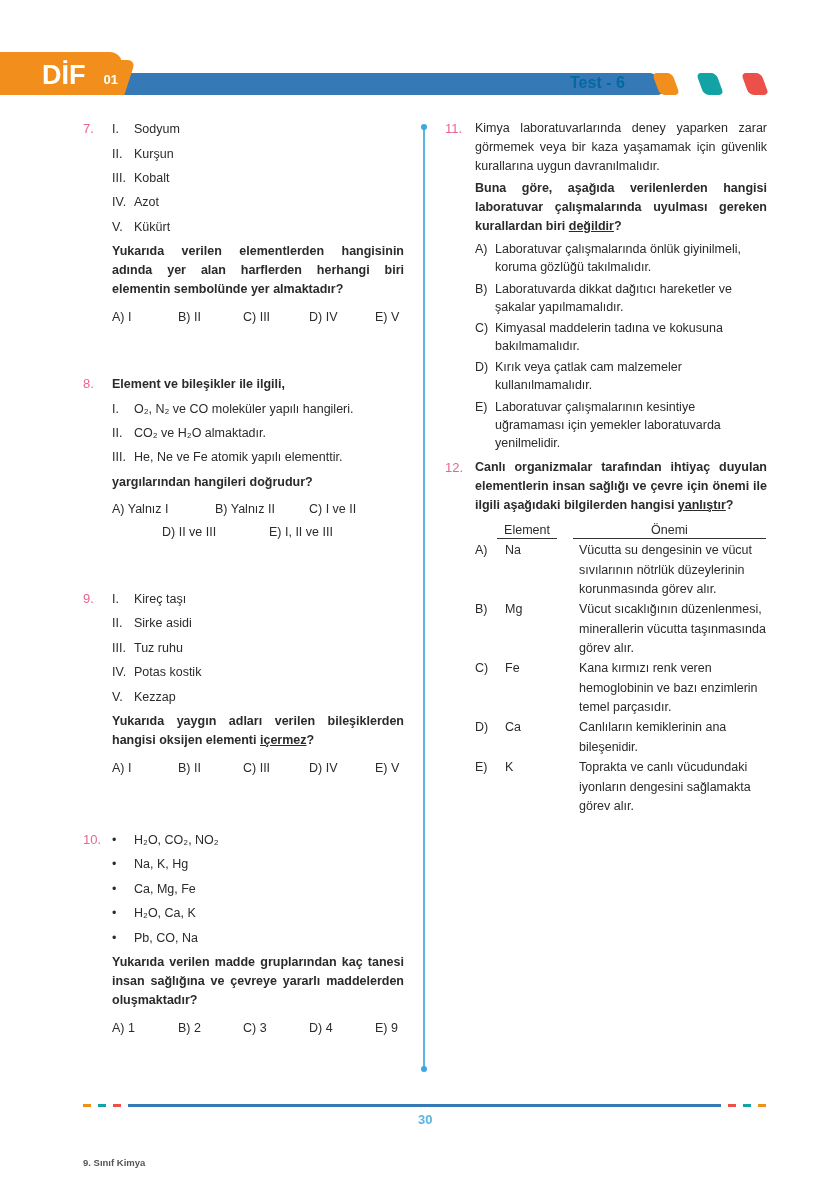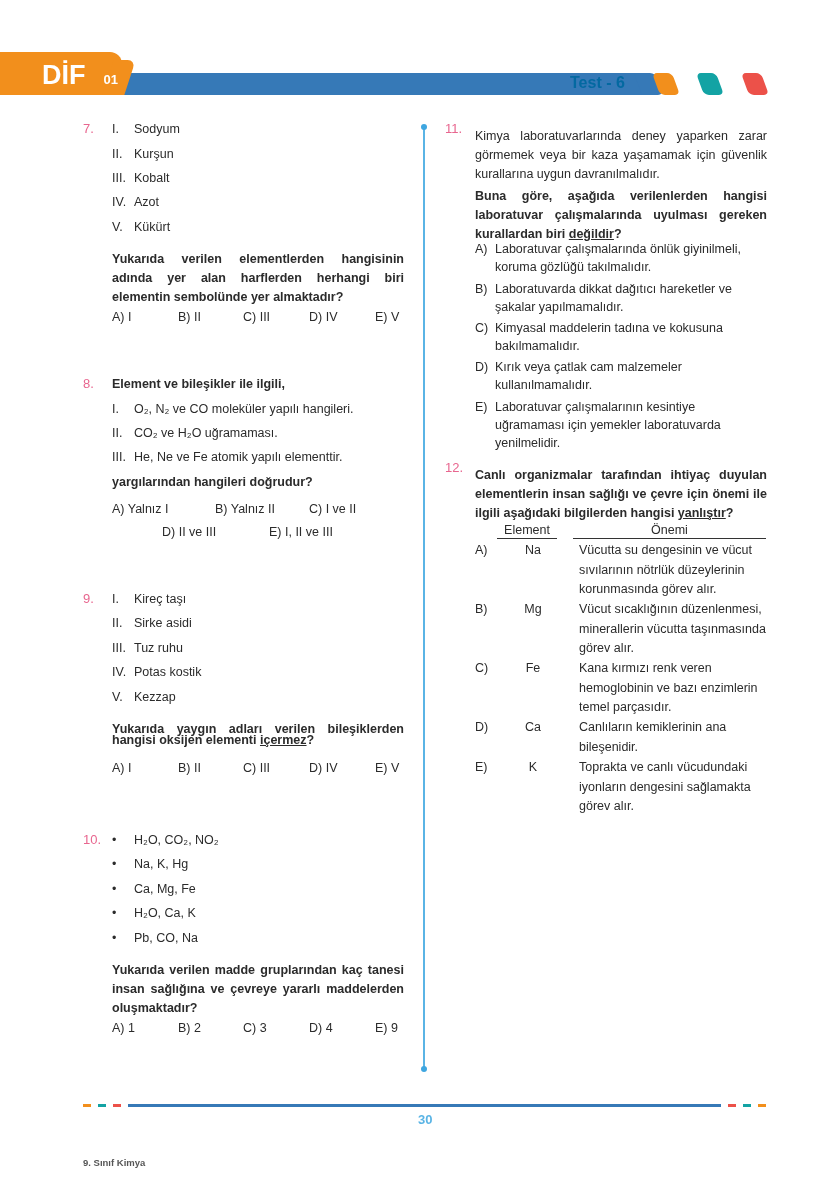--- a/index.html
+++ b/index.html
@@ -41,33 +41,33 @@
     position: absolute; left: 423px; top: 126px; width: 2px; height: 942px; background: #5ab4e5;
   }
   .dot {
     position: absolute; width: 6px; height: 6px; border-radius: 50%; background: #3ea6e0;
   }
   
   .qnum { position: absolute; color: #e8668f; font-size: 13px; }
   .line { position: absolute; font-size: 12.5px; white-space: nowrap; }
   .roman { display: inline-block; width: 22px; }
   .bold { font-weight: bold; }
-  .stem { position: absolute; font-size: 12.5px; font-weight: bold; line-height: 19px; text-align: justify; margin-top: 8px; }
+  .stem { position: absolute; font-size: 12.5px; font-weight: bold; line-height: 19px; text-align: justify; }
   .opts { position: absolute; font-size: 12.5px; white-space: nowrap; }
   .opt { position: absolute; }
   .u { text-decoration: underline; }
   .col-opt { position: absolute; font-size: 12.5px; line-height: 18px; }
   .col-opt .l { position: absolute; left: 0; top: 0; }
   .col-opt .t { position: absolute; left: 20px; top: 0; width: 272px; }
   .bullet { display: inline-block; width: 22px; }
   
   .th { position: absolute; font-size: 12.5px; text-align: center; border-bottom: 1.3px solid #333; padding-bottom: 1px; }
   .tr { position: absolute; font-size: 12.5px; line-height: 19.5px; }
   .tr .l { position: absolute; left: 0; }
-  .tr .e { position: absolute; left: 30px; width: 56px; text-align: center; }
+  .tr .e { position: absolute; left: 30px; width: 56px; text-align: left; }
   .tr .d { position: absolute; left: 104px; width: 190px; }
   
   .fline { position: absolute; top: 1104px; height: 3px; background: #3679b7; }
   .fdash { position: absolute; top: 1104px; width: 8px; height: 3px; }
   .ftext { position: absolute; top: 1157px; font-size: 9.5px; font-weight: bold; color: #555; }
   .fpage { position: absolute; top: 1112px; left: 418px; font-size: 13px; font-weight: bold; color: #5ab4e5; }
 </style>
 </head>
 <body>
 
@@ -99,21 +99,21 @@
     <span class="opt" style="left:131px">C) III</span>
     <span class="opt" style="left:197px">D) IV</span>
     <span class="opt" style="left:263px">E) V</span>
   </div>
 </div>
 
 <div>
   <div class="qnum" style="left:83px; top:376px;">8.</div>
   <div class="line bold" style="left:112px; top:377px;">Element ve bileşikler ile ilgili,</div>
   <div class="line" style="left:112px; top:402px;"><span class="roman">I.</span><span>O₂, N₂ ve CO moleküler yapılı hangileri.</span></div>
-  <div class="line" style="left:112px; top:426px;"><span class="roman">II.</span><span>CO₂ ve H₂O uğramaması.</span></div>
+  <div class="line" style="left:112px; top:426px;"><span class="roman">II.</span><span>CO₂ ve H₂O almaktadır.</span></div>
   <div class="line" style="left:112px; top:450px;"><span class="roman">III.</span><span>He, Ne ve Fe atomik yapılı elementtir.</span></div>
   <div class="line bold" style="left:112px; top:475px;">yargılarından hangileri doğrudur?</div>
   <div class="opts" style="left:112px; top:502px;">
     <span class="opt" style="left:0">A) Yalnız I</span>
     <span class="opt" style="left:103px">B) Yalnız II</span>
     <span class="opt" style="left:197px">C) I ve II</span>
     <span class="opt" style="left:50px; top:23px">D) II ve III</span>
     <span class="opt" style="left:157px; top:23px">E) I, II ve III</span>
   </div>
 </div>

